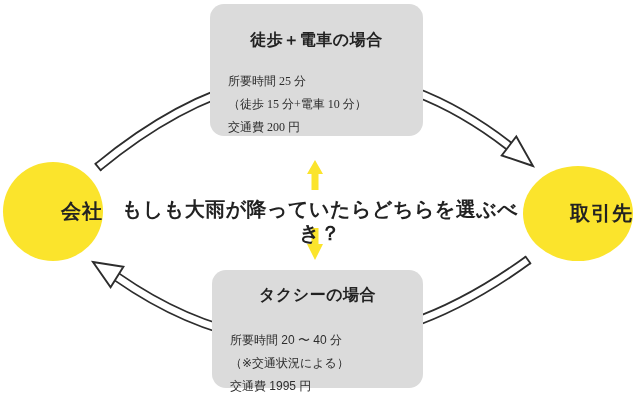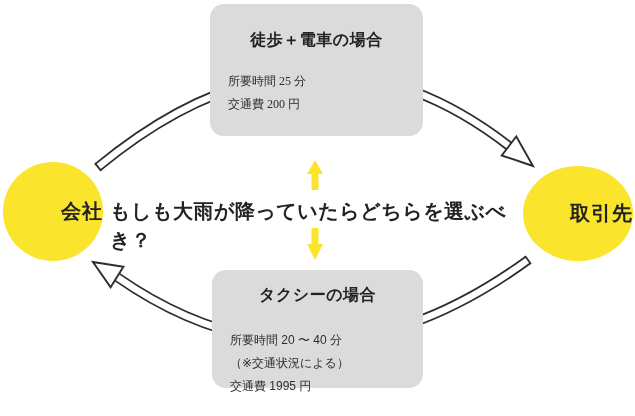--- a/index.html
+++ b/index.html
@@ -61,23 +61,23 @@
     font-weight: 700;
     color: var(--titleink, #222222);
     letter-spacing: 1px;
   }
   .node-company { left: 3px;   top: 162px; width: 100px; height: 99px; }
   .node-client  { left: 523px; top: 166px; width: 110px; height: 95px; }
   
   .question {
     position: absolute;
     left: 110px; top: 197px; width: 420px;
-    text-align: left;
+    text-align: center;
     font-size: 20px;
-    line-height: 29px;
+    line-height: 24px;
     font-weight: 700;
     color: var(--titleink, #222222);
     letter-spacing: 0.5px;
   }
 </style>
 </head>
 <body>
 
 <div class="stage">
 
@@ -98,20 +98,21 @@
     </g>
 
     <polygon class="yarrow" points="315,160 307,174 311.5,174 311.5,190 318.5,190 318.5,174 323,174"></polygon>
     <polygon class="yarrow" points="315,260 307,244 311.5,244 311.5,228 318.5,228 318.5,244 323,244"></polygon>
   </svg>
 
   <div class="card card-top">
     <div class="card-title">徒歩＋電車の場合</div>
     <div class="card-body">
       <div>所要時間 25 分</div>
+      <div>（徒歩 15 分+電車 10 分）</div>
       <div>交通費 200 円</div>
     </div>
   </div>
 
   <div class="card card-bottom">
     <div class="card-title">タクシーの場合</div>
     <div class="card-body">
       <div>所要時間 20 〜 40 分</div>
       <div>（※交通状況による）</div>
       <div>交通費 1995 円</div>

